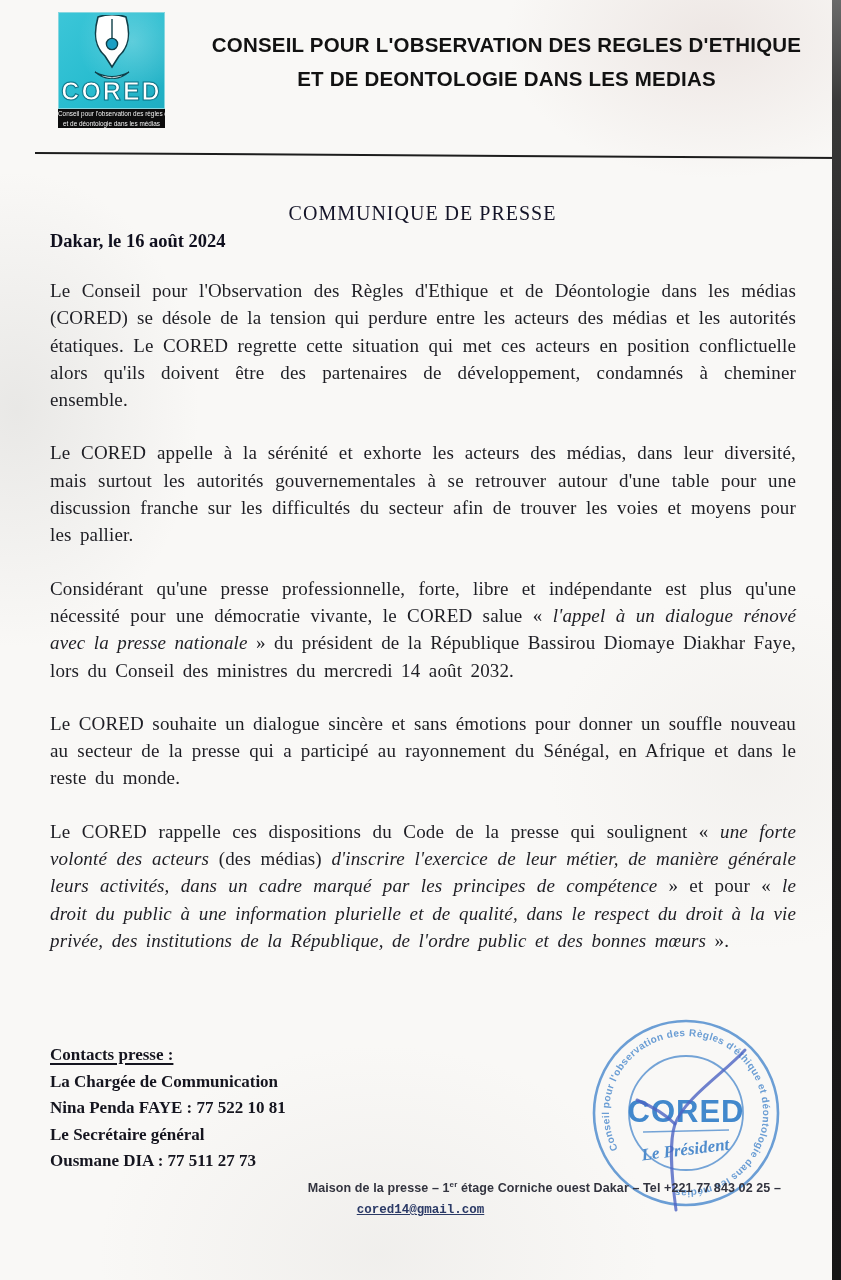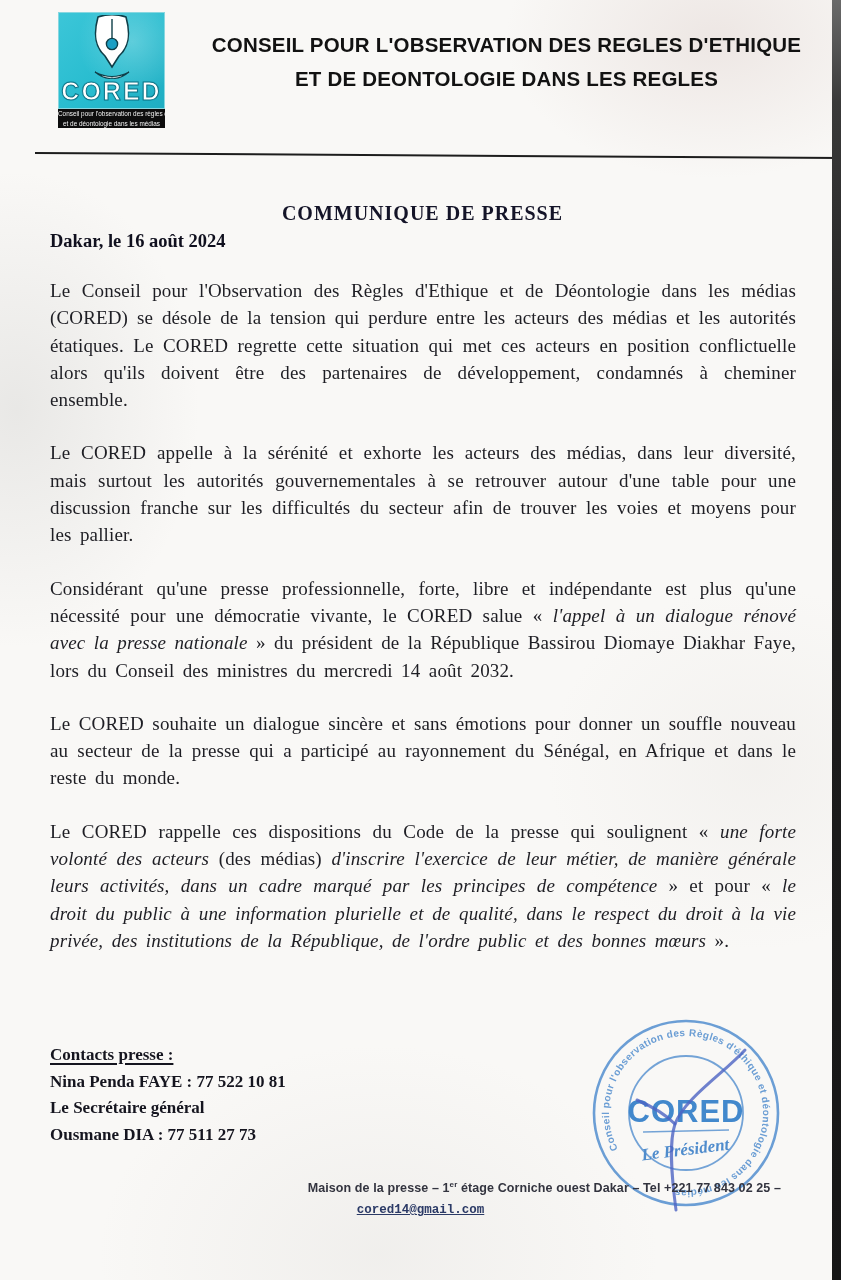--- a/index.html
+++ b/index.html
@@ -29,21 +29,21 @@
   .logo-bars{width:107px;}
   .logo-bar{background:#0d0d0d;color:#f2f2f2;font-family:"Liberation Sans",sans-serif;
     font-size:6.4px;line-height:9.5px;text-align:center;white-space:nowrap;overflow:hidden;}
   .org-title{position:absolute;left:200px;right:28px;top:28px;text-align:center;
     font-family:"Liberation Sans",sans-serif;font-weight:bold;font-size:20.5px;line-height:34px;
     color:#121212;letter-spacing:.2px;}
   .rule{position:absolute;left:35px;right:0;top:152px;height:2.4px;background:#1d1d1d;
     transform:rotate(.35deg);transform-origin:left center;}
   
   .doc-heading{position:absolute;left:50px;right:46px;top:202px;text-align:center;
-    font-weight:bold;font-size:20px;letter-spacing:1px;color:#141428;}
+    font-weight:normal;font-size:20px;letter-spacing:1px;color:#141428;}
   .dateline{position:absolute;left:50px;right:47px;top:231px;
     font-weight:bold;font-size:18.5px;color:#10101e;}
   .paragraphs{position:absolute;left:50px;right:45px;top:277px;
     font-size:19px;line-height:27.3px;text-align:justify;color:#1e1e24;
     word-spacing:3.5px;letter-spacing:.15px;}
   .paragraphs p{margin:0 0 26px 0;}
   .paragraphs .it{font-style:italic;}
   
   .contacts{position:absolute;left:50px;top:1042px;width:420px;
     font-weight:bold;font-size:17px;line-height:26.5px;color:#15151f;}
@@ -76,38 +76,39 @@
       <div class="logo-acronym">CORED</div>
     </div>
     <div class="logo-bars">
       <div class="logo-bar">Conseil pour l'observation des règles d'éthique</div>
       <div class="logo-bar">et de déontologie dans les médias</div>
     </div>
   </div>
 
   <div class="org-title">
     <div>CONSEIL POUR L'OBSERVATION DES REGLES D'ETHIQUE</div>
-    <div>ET DE DEONTOLOGIE DANS LES REGLES</div>
+    <div>ET DE DEONTOLOGIE DANS LES MEDIAS</div>
   </div>
 
   <div class="rule"></div>
 
   <div class="doc-heading">COMMUNIQUE DE PRESSE</div>
   <div class="dateline">Dakar, le 16 août 2024</div>
 
   <div class="paragraphs">
       <p><span>Le Conseil pour l'Observation des Règles d'Ethique et de Déontologie dans les médias (CORED) se désole de la tension qui perdure entre les acteurs des médias et les autorités étatiques. Le CORED regrette cette situation qui met ces acteurs en position conflictuelle alors qu'ils doivent être des partenaires de développement, condamnés à cheminer ensemble.</span></p>
       <p><span>Le CORED appelle à la sérénité et exhorte les acteurs des médias, dans leur diversité, mais surtout les autorités gouvernementales à se retrouver autour d'une table pour une discussion franche sur les difficultés du secteur afin de trouver les voies et moyens pour les pallier.</span></p>
       <p><span>Considérant qu'une presse professionnelle, forte, libre et indépendante est plus qu'une nécessité pour une démocratie vivante, le CORED salue « </span><span class="it">l'appel à un dialogue rénové avec la presse nationale</span><span> » du président de la République Bassirou Diomaye Diakhar Faye, lors du Conseil des ministres du mercredi 14 août 2032.</span></p>
       <p><span>Le CORED souhaite un dialogue sincère et sans émotions pour donner un souffle nouveau au secteur de la presse qui a participé au rayonnement du Sénégal, en Afrique et dans le reste du monde.</span></p>
       <p><span>Le CORED rappelle ces dispositions du Code de la presse qui soulignent « </span><span class="it">une forte volonté des acteurs</span><span> (des médias) </span><span class="it">d'inscrire l'exercice de leur métier, de manière générale leurs activités, dans un cadre marqué par les principes de compétence</span><span> » et pour « </span><span class="it">le droit du public à une information plurielle et de qualité, dans le respect du droit à la vie privée, des institutions de la République, de l'ordre public et des bonnes mœurs</span><span> ».</span></p>
     </div>
 
   <div class="contacts">
     <div class="contacts-heading">Contacts presse :</div>
+    <div>La Chargée de Communication</div>
     <div>Nina Penda FAYE : 77 522 10 81</div>
     <div>Le Secrétaire général</div>
     <div>Ousmane DIA : 77 511 27 73</div>
   </div>
 
   <div class="stamp">
     <svg width="202" height="215" viewBox="0 0 202 215">
       <defs>
         <path id="ringPath" d="M 24,101 A 77,77 0 1 1 178,101 A 77,77 0 1 1 24,101"></path>
       </defs>

